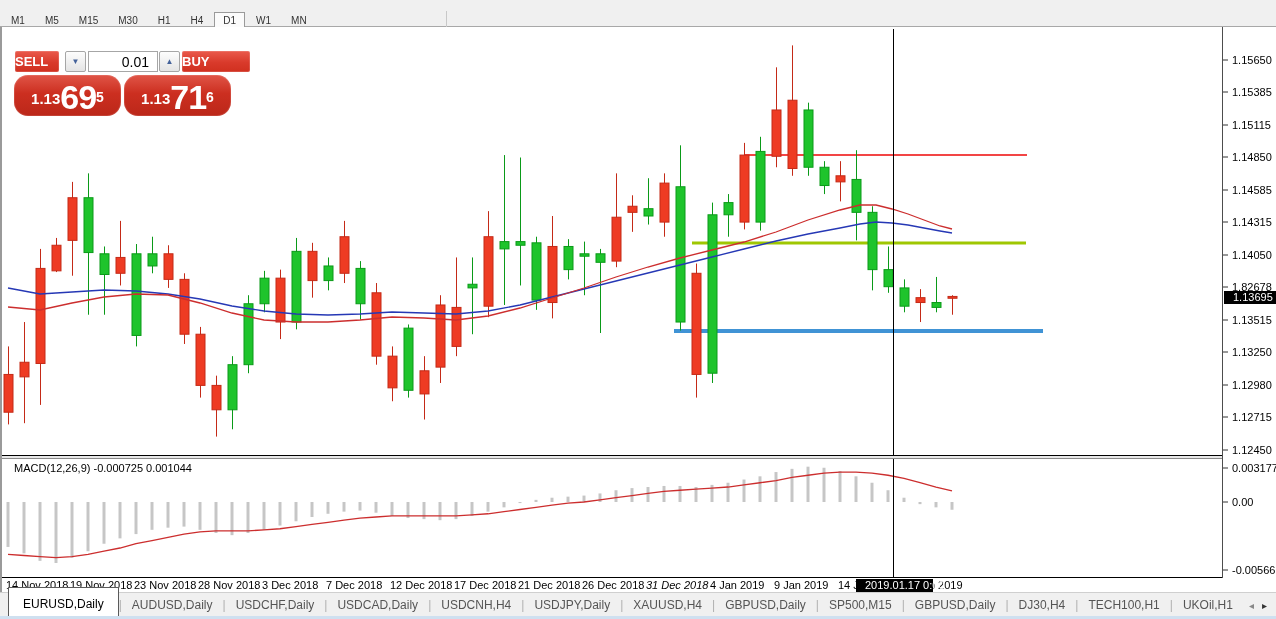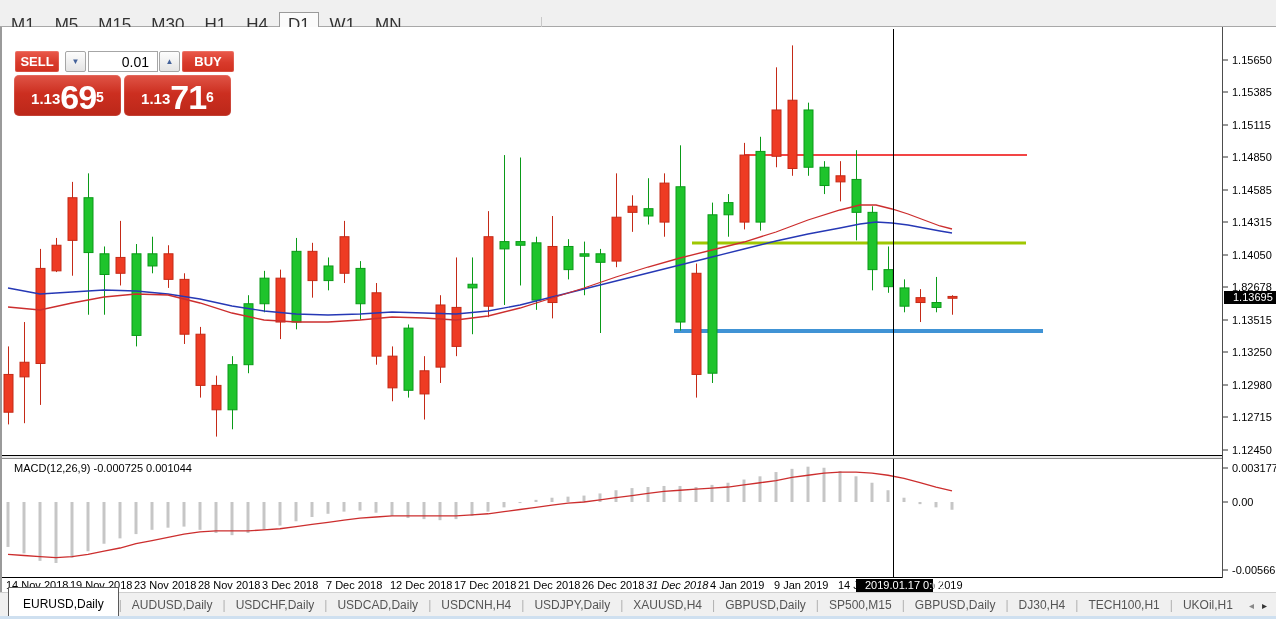--- a/index.html
+++ b/index.html
@@ -4,21 +4,21 @@
 <style>
   * { margin:0; padding:0; box-sizing:border-box; }
   html,body { width:1276px; height:619px; overflow:hidden;
     font-family:"Liberation Sans","DejaVu Sans",sans-serif; background:#ffffff; }
   #app { position:relative; width:1276px; height:619px; background:#ffffff; }
 
   
   #toolbar { position:absolute; left:0; top:0; width:1276px; height:27px;
     background:#f0f0f0; border-bottom:1px solid #a8a8a8; }
   .tf-btn { display:inline-block; margin-top:3px; margin-left:2px; padding:2px 8px 3px 8px;
-    font-size:17px; color:#333; cursor:default; border:1px solid transparent; }
+    font-size:10px; color:#333; cursor:default; border:1px solid transparent; }
   .tf-btn.active { background:#fbfbfb; border:1px solid #9a9a9a;margin-top:12px; }
   .tb-sep { display:inline-block; width:1px; height:18px; background:#c8c8c8;
     vertical-align:middle; margin:0 4px; }
 
   
   #chartwin { position:absolute; left:0; top:27px; width:1276px; height:565px;
     background:#ffffff; border-left:2px solid #9a9a9a; }
   #svg { position:absolute; left:0; top:0; width:1276px; height:565px; }
 
   .axis-label { position:absolute; font-size:11px; color:#000; white-space:nowrap; }
@@ -28,30 +28,30 @@
   #macd-bottom-line { position:absolute; left:0; top:550px; width:1221px; height:1px; background:#000; }
 
   .hl-box { position:absolute; background:#000; color:#fff; font-size:11px;
     padding:0 9px; line-height:13px; white-space:nowrap; }
 
   
   #panel-title { position:absolute; left:10px; top:5px; font-size:11px; font-weight:700;
     color:#000; letter-spacing:0.2px; }
   #panel-title .tri { font-size:9px; margin-right:5px; }
   .oc-btn { position:absolute; height:21px; color:#fff; font-size:13px; font-weight:600;
-    text-align:center; line-height:21px; border-radius:2px; cursor:pointer;
+    text-align:left; line-height:21px; border-radius:2px; cursor:pointer;
     background:linear-gradient(180deg,#ea5a4c 0%,#d93a2b 55%,#d0301f 100%);
     box-shadow:inset 0 0 0 1px rgba(255,255,255,0.15); }
   .spin-btn { position:absolute; top:24px; width:21px; height:21px; background:linear-gradient(180deg,#fdfdfd,#e4e4e4);
     border:1px solid #a6a6a6; border-radius:2px; text-align:center; line-height:19px;
     font-size:8px; color:#44629a; cursor:pointer; }
   #vol-field { position:absolute; left:84px; top:24px; width:70px; height:21px; background:#fff;
     border:1px solid #a6a6a6; font-size:14px; color:#000; text-align:right; padding-right:8px;
     font-family:"Liberation Sans",sans-serif; }
-  .big-quote { position:absolute; top:48px; width:107px; height:41px; border-radius:5px;
+  .big-quote { position:absolute; top:48px; width:107px; height:41px; border-radius:14px;
     background:linear-gradient(180deg,#e05547 0%,#cc2f20 45%,#bb2719 100%);
     color:#fff; display:flex; align-items:flex-end; justify-content:center;
     padding-bottom:4px; cursor:pointer; box-shadow:inset 0 0 0 1px rgba(255,255,255,0.12); }
   .big-quote .small { font-size:15px; font-weight:700; line-height:26px; }
   .big-quote .big { font-size:34px; font-weight:700; line-height:30px; letter-spacing:-1px; }
   .big-quote .sup { font-size:14px; font-weight:700; line-height:44px; align-self:flex-start; }
   #trade-panel { position:absolute; left:2px; top:0; width:240px; height:92px; }
 
   
   #tabbar { position:absolute; left:0; top:592px; width:1276px; height:24px;
@@ -282,21 +282,21 @@
     <div id="splitter"></div>
     <div id="macd-bottom-line"></div>
     <div id="price-axis-border"></div>
 
 
     <div id="trade-panel">
       <div class="oc-btn" style="left:11px;top:24px;width:44px;">SELL</div>
       <div class="spin-btn" style="left:61px;">▼</div>
       <input id="vol-field" value="0.01" style="">
       <div class="spin-btn" style="left:155px;">▲</div>
-      <div class="oc-btn" style="left:178px;top:24px;width:52px;">BUY</div>
+      <div class="oc-btn" style="left:178px;top:24px;width:68px;">BUY</div>
 
       <div class="big-quote" style="left:10px;">
         <span class="small">1.13</span>
           <span class="big">69</span>
           <span class="sup">5</span>
       </div>
       <div class="big-quote" style="left:120px;">
         <span class="small">1.13</span>
           <span class="big">71</span>
           <span class="sup">6</span>

